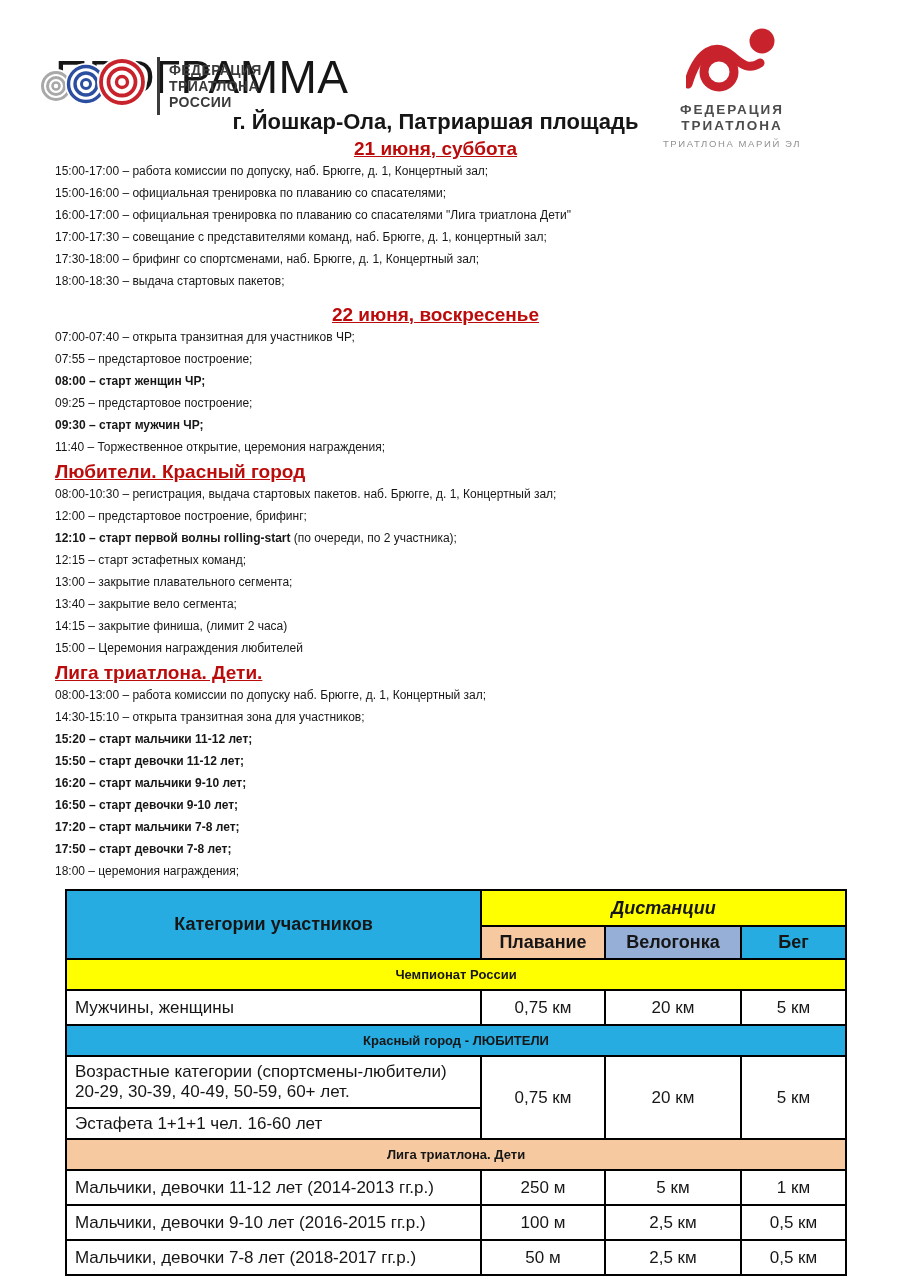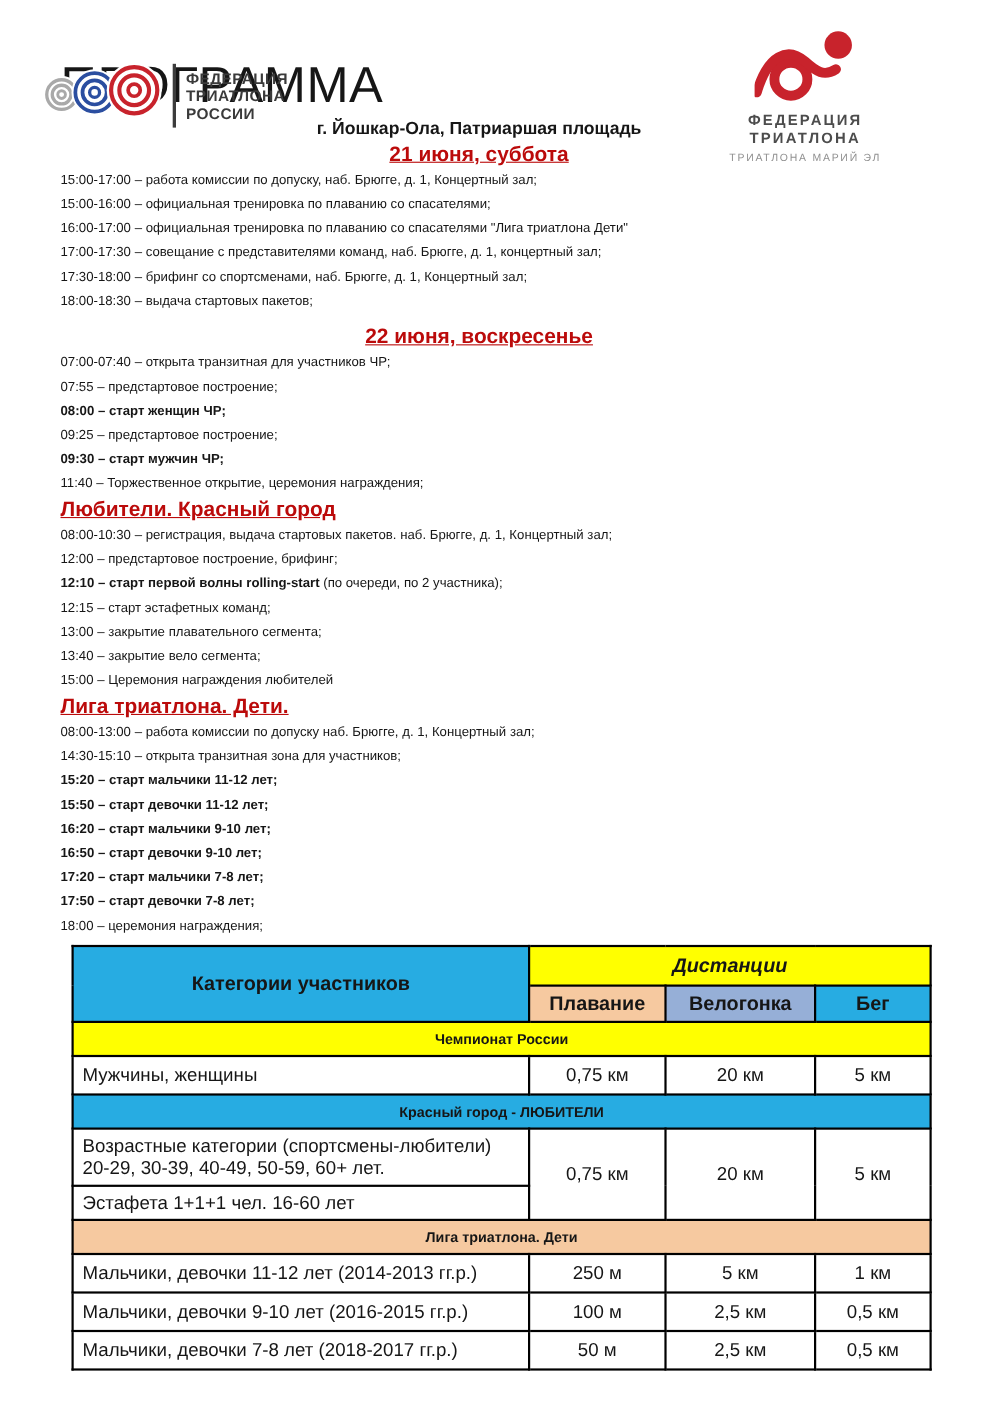--- a/index.html
+++ b/index.html
@@ -17,21 +17,21 @@
   .logo-rtf { position: absolute; left: 36px; top: 52px; display: flex; align-items: center; gap: 9px; }
   .logo-rtf .divider { width: 3px; height: 58px; background: #3c3c3c; }
   .logo-rtf .rtf-text { font-weight: bold; font-size: 14px; line-height: 16px; color: #3a3a3a; letter-spacing: .4px; }
 
   .logo-mariel { position: absolute; right: 24px; top: 26px; width: 170px; text-align: center; }
   .logo-mariel svg { display: block; margin: 0 auto; }
   .logo-mariel .t-big { font-weight: bold; font-size: 13.5px; line-height: 16px; letter-spacing: 2px; color: #4c4c4c; margin-top: 4px; }
   .logo-mariel .t-small { font-size: 9.5px; letter-spacing: 1.6px; color: #909090; margin-top: 4px; }
 
   .doc-title { padding-top: 52px; font-size: 46px; line-height: 50px; font-weight: normal; letter-spacing: 0.5px; }
-  .doc-subtitle { text-align: center; font-size: 16px; font-weight: bold; margin-top: 7px; }
+  .doc-subtitle { text-align: center; font-size: 22px; font-weight: bold; margin-top: 7px; }
 
   
   .sec-heading {
     font-size: 19px; font-weight: bold;
     color: var(--accent-red, #bb0b0b);
     text-decoration: underline;
     margin-top: 2px; line-height: 23px;
   }
   .sec-heading.center { text-align: center; }
   .gap-before { margin-top: 11px; }
@@ -124,20 +124,21 @@
   </div>
 
   <div>
     <div class="sec-heading">Любители. Красный город</div>
     <div class="line"><span class="bld"></span><span>08:00-10:30 – регистрация, выдача стартовых пакетов. наб. Брюгге, д. 1, Концертный зал;</span></div>
     <div class="line"><span class="bld"></span><span>12:00 – предстартовое построение, брифинг;</span></div>
     <div class="line"><span class="bld">12:10 – старт первой волны rolling-start</span><span> (по очереди, по 2 участника);</span></div>
     <div class="line"><span class="bld"></span><span>12:15 – старт эстафетных команд;</span></div>
     <div class="line"><span class="bld"></span><span>13:00 – закрытие плавательного сегмента;</span></div>
     <div class="line"><span class="bld"></span><span>13:40 – закрытие вело сегмента;</span></div>
+    <div class="line"><span class="bld"></span><span>14:15 – закрытие финиша, (лимит 2 часа)</span></div>
     <div class="line"><span class="bld"></span><span>15:00 – Церемония награждения любителей</span></div>
   </div>
 
   <div>
     <div class="sec-heading">Лига триатлона. Дети.</div>
     <div class="line"><span class="bld"></span><span>08:00-13:00 – работа комиссии по допуску наб. Брюгге, д. 1, Концертный зал;</span></div>
     <div class="line"><span class="bld"></span><span>14:30-15:10 – открыта транзитная зона для участников;</span></div>
     <div class="line"><span class="bld">15:20 – старт мальчики 11-12 лет;</span><span></span></div>
     <div class="line"><span class="bld">15:50 – старт девочки 11-12 лет;</span><span></span></div>
     <div class="line"><span class="bld">16:20 – старт мальчики 9-10 лет;</span><span></span></div>

